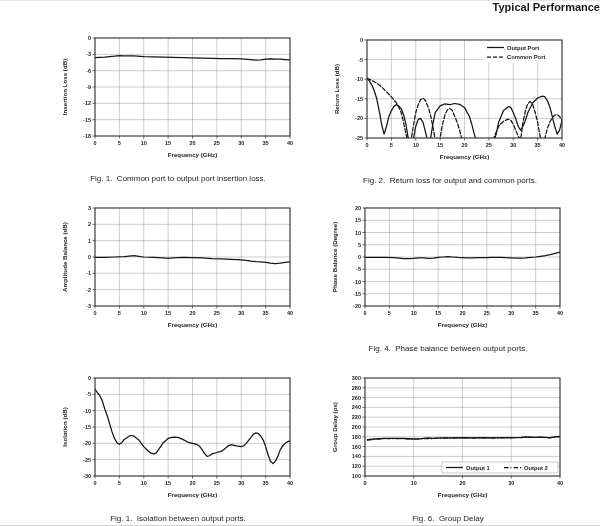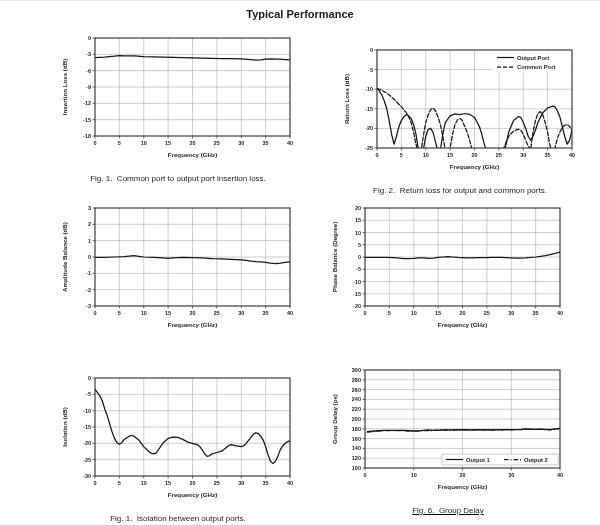--- a/index.html
+++ b/index.html
@@ -8,22 +8,21 @@
     width:600px;height:526px;
     background:#ffffff;
     box-sizing:border-box;
     border-top:1px solid #e8e8e8;
     border-bottom:1px solid #c9d6e2;
     font-family:"Liberation Sans", sans-serif;
     overflow:hidden;
   }
   .page-title{
     margin:0;
-    padding-top:7px;
-    text-align:center;
+    text-align:right;
     font-size:11px;
     font-weight:bold;
     color:#1a1a1a;
   }
   .cell{
     position:absolute;
     width:240px;
     display:flex;
     flex-direction:column;
     align-items:center;
@@ -34,21 +33,21 @@
     font-size:8px;
     color:#222;
     text-align:center;
     white-space:pre-wrap;
   }
   #cell-0{left:58px;top:30px;}
   #cell-1{left:328px;top:30px;}
   #cell-2{left:58px;top:200px;}
   #cell-3{left:328px;top:200px;}
   #cell-4{left:58px;top:370px;}
-  #cell-5{left:328px;top:362px;text-decoration:underline;}
+  #cell-5{left:328px;top:370px;}
   svg text{font-family:"Liberation Sans", sans-serif;}
 </style>
 </head>
 <body>
 
 <div class="page">
   <h1 class="page-title">Typical Performance</h1>
 
   <figure class="cell" id="cell-0" style="margin:0">
     <div class="chart"><svg viewBox="0 0 238 132" width="238" height="132">
@@ -105,21 +104,21 @@
           <line x1="33.5" y1="88.66666666666667" x2="36" y2="88.66666666666667" stroke="#2b2b2b" stroke-width="0.7"></line>
           <text x="32" y="90.66666666666667" text-anchor="end" font-size="5.5" font-weight="bold" fill="#222222">-15</text>
           <line x1="33.5" y1="105" x2="36" y2="105" stroke="#2b2b2b" stroke-width="0.7"></line>
           <text x="32" y="107" text-anchor="end" font-size="5.5" font-weight="bold" fill="#222222">-18</text>
           <text x="133.5" y="126" text-anchor="middle" font-size="6.2" font-weight="bold" fill="#222222">Frequency (GHz)</text>
           <text x="8" y="56" text-anchor="middle" font-size="6.2" font-weight="bold" fill="#222222" transform="rotate(-90 8 56)">Insertion Loss (dB)</text>
         </svg></div>
     <figcaption class="caption">Fig. 1.  Common port to output port insertion loss.</figcaption>
   </figure>
 
-  <figure class="cell" id="cell-1" style="margin:12px">
+  <figure class="cell" id="cell-1" style="margin:2px">
     <div class="chart"><svg viewBox="0 0 238 132" width="238" height="132">
           <defs>
             <clipPath id="clip-fig2">
               <rect x="36" y="7" width="195" height="98"></rect>
             </clipPath>
           </defs>
           <rect x="36" y="7" width="195" height="98" fill="#ffffff"></rect>
           <line x1="60.375" y1="7" x2="60.375" y2="105" stroke="#9a9a9a" stroke-width="0.5"></line>
           <line x1="84.75" y1="7" x2="84.75" y2="105" stroke="#9a9a9a" stroke-width="0.5"></line>
           <line x1="109.125" y1="7" x2="109.125" y2="105" stroke="#9a9a9a" stroke-width="0.5"></line>
@@ -298,20 +297,21 @@
           <text x="32" y="70.25" text-anchor="end" font-size="5.5" font-weight="bold" fill="#222222">-5</text>
           <line x1="33.5" y1="80.5" x2="36" y2="80.5" stroke="#2b2b2b" stroke-width="0.7"></line>
           <text x="32" y="82.5" text-anchor="end" font-size="5.5" font-weight="bold" fill="#222222">-10</text>
           <line x1="33.5" y1="92.75" x2="36" y2="92.75" stroke="#2b2b2b" stroke-width="0.7"></line>
           <text x="32" y="94.75" text-anchor="end" font-size="5.5" font-weight="bold" fill="#222222">-15</text>
           <line x1="33.5" y1="105" x2="36" y2="105" stroke="#2b2b2b" stroke-width="0.7"></line>
           <text x="32" y="107" text-anchor="end" font-size="5.5" font-weight="bold" fill="#222222">-20</text>
           <text x="133.5" y="126" text-anchor="middle" font-size="6.2" font-weight="bold" fill="#222222">Frequency (GHz)</text>
           <text x="8" y="56" text-anchor="middle" font-size="6.2" font-weight="bold" fill="#222222" transform="rotate(-90 8 56)">Phase Balance (Degree)</text>
         </svg></div>
+    <figcaption class="caption">Fig. 4.  Phase balance between output ports.</figcaption>
   </figure>
 
   <figure class="cell" id="cell-4" style="margin:0">
     <div class="chart"><svg viewBox="0 0 238 132" width="238" height="132">
           <defs>
             <clipPath id="clip-fig5">
               <rect x="36" y="7" width="195" height="98"></rect>
             </clipPath>
           </defs>
           <rect x="36" y="7" width="195" height="98" fill="#ffffff"></rect>

